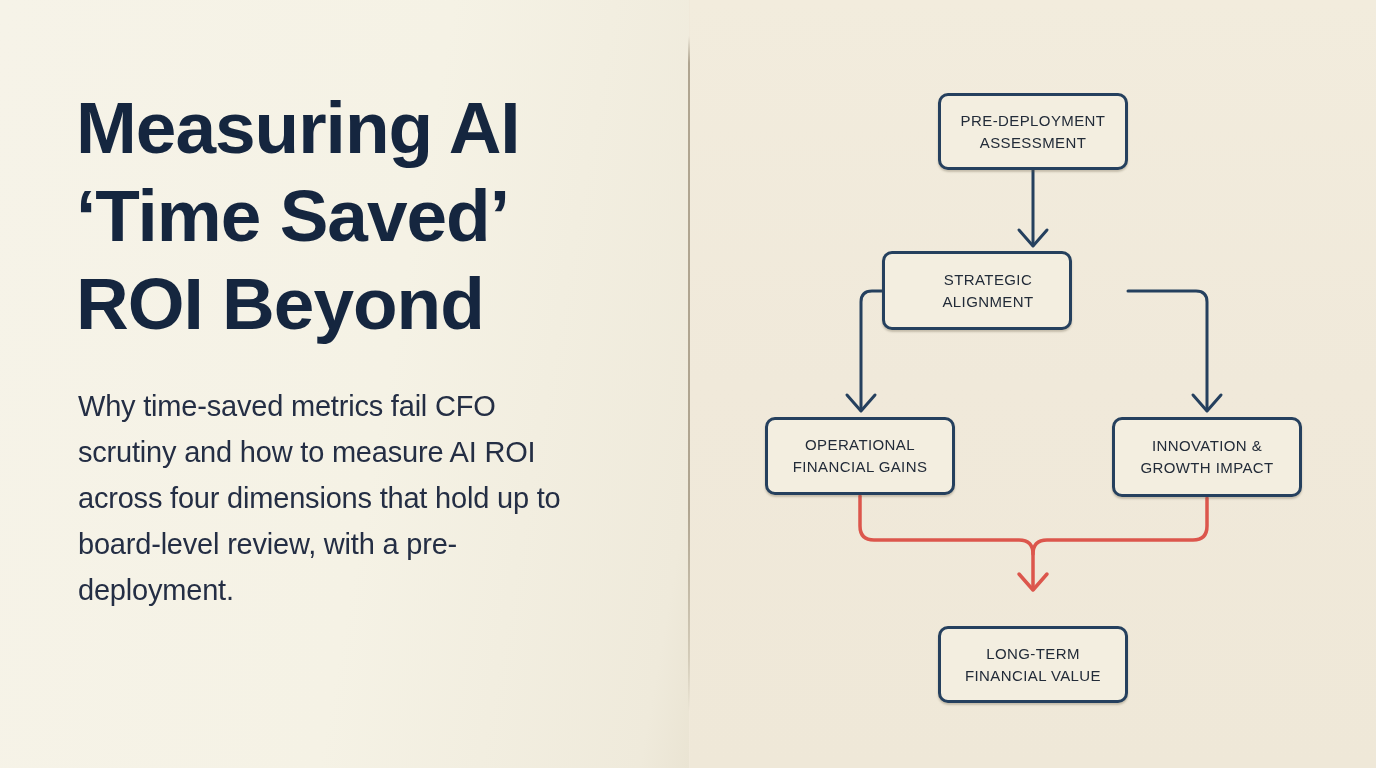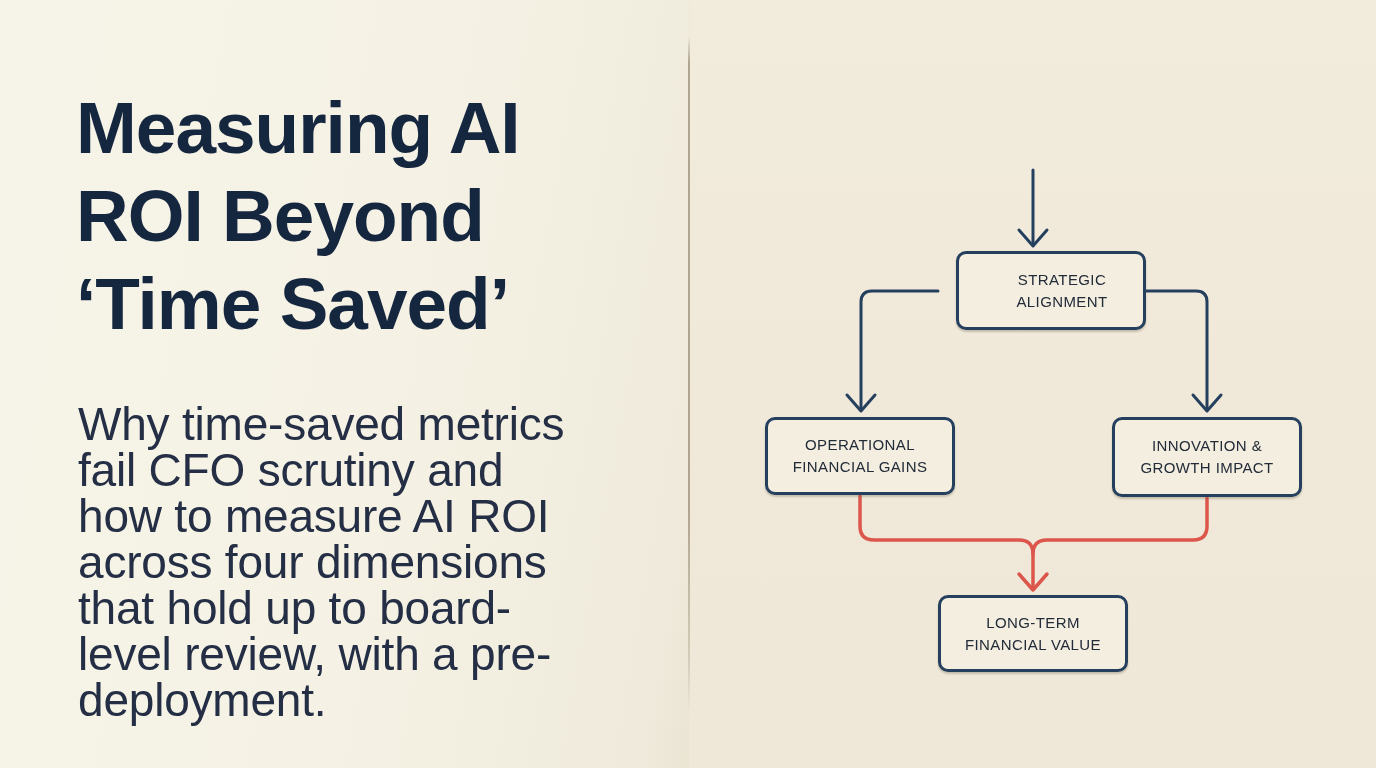--- a/index.html
+++ b/index.html
@@ -32,51 +32,51 @@
     position:absolute;left:690px;top:0;width:686px;height:768px;
     background:linear-gradient(180deg,#f2ecdd 0%,#f0e9da 50%,#efe8d8 100%);
   }
   .title{
     position:absolute;left:76px;top:84px;width:560px;
     font-size:73px;font-weight:bold;line-height:88px;letter-spacing:-1px;
     color:var(--title);
   }
   .title-line{display:block;}
   .subtitle{
-    position:absolute;left:78px;top:401px;width:505px;
-    font-size:46px;font-weight:normal;line-height:46px;letter-spacing:-0.2px;
+    position:absolute;left:78px;top:383px;width:505px;
+    font-size:29px;font-weight:normal;line-height:46px;letter-spacing:-0.2px;
     color:var(--body);
   }
   .connectors{position:absolute;left:0;top:0;width:1376px;height:768px;pointer-events:none;}
   .flow-node{
     position:absolute;
     display:flex;align-items:center;justify-content:center;text-align:center;
     border:3px solid var(--navy);border-radius:10px;
     background:#f3eee0;
     box-shadow:0 2px 2px rgba(100,88,66,0.30);
     color:var(--node-text);
     font-size:15px;line-height:1.45;letter-spacing:0.4px;
     padding:8px 14px;
   }
   .node-1{left:938px;top:93px;width:190px;height:77px;}
-  .node-2{left:956px;top:251px;width:190px;height:79px;padding-left:36px;}
+  .node-2{left:882px;top:251px;width:190px;height:79px;padding-left:36px;}
   .node-3{left:765px;top:417px;width:190px;height:78px;}
   .node-4{left:1112px;top:417px;width:190px;height:80px;justify-content:center;}
-  .node-5{left:938px;top:595px;width:190px;height:77px;}
+  .node-5{left:938px;top:626px;width:190px;height:77px;}
 </style>
 </head>
 <body>
 
 <div class="slide">
 
   <div class="left-panel">
     <h1 class="title">
       <span class="title-line">Measuring AI</span>
+      <span class="title-line">‘Time Saved’</span>
       <span class="title-line">ROI Beyond</span>
-      <span class="title-line">‘Time Saved’</span>
     </h1>
     <p class="subtitle">Why time-saved metrics fail CFO scrutiny and how to measure AI ROI across four dimensions that hold up to board-level review, with a pre-deployment.</p>
   </div>
 
   <div class="divider"></div>
 
   <div class="right-panel"></div>
 
   <svg class="connectors" viewBox="0 0 1376 768" width="1376" height="768" xmlns="http://www.w3.org/2000/svg">
     <g fill="none" stroke-width="3" stroke-linecap="round" stroke-linejoin="round" stroke="#25405e">
@@ -87,20 +87,23 @@
       <path d="M 1128 291 L 1196 291 Q 1207 291 1207 302 L 1207 410"></path>
       <path d="M 1193 395 L 1207 411 L 1221 395"></path>
     </g>
     <g fill="none" stroke-width="3.5" stroke-linecap="round" stroke-linejoin="round" stroke="#dc564c">
       <path d="M 860 496 L 860 526 Q 860 540 874 540 L 1019 540 Q 1033 540 1033 554 L 1033 586"></path>
       <path d="M 1207 498 L 1207 526 Q 1207 540 1193 540 L 1047 540 Q 1033 540 1033 554"></path>
       <path d="M 1019 574 L 1033 590 L 1047 574"></path>
     </g>
   </svg>
 
+  <div class="flow-node node-1">
+    <span>PRE-DEPLOYMENT ASSESSMENT</span>
+  </div>
   <div class="flow-node node-2">
     <span>STRATEGIC ALIGNMENT</span>
   </div>
   <div class="flow-node node-3">
     <span>OPERATIONAL FINANCIAL GAINS</span>
   </div>
   <div class="flow-node node-4">
     <span>INNOVATION &amp; GROWTH IMPACT</span>
   </div>
   <div class="flow-node node-5">

